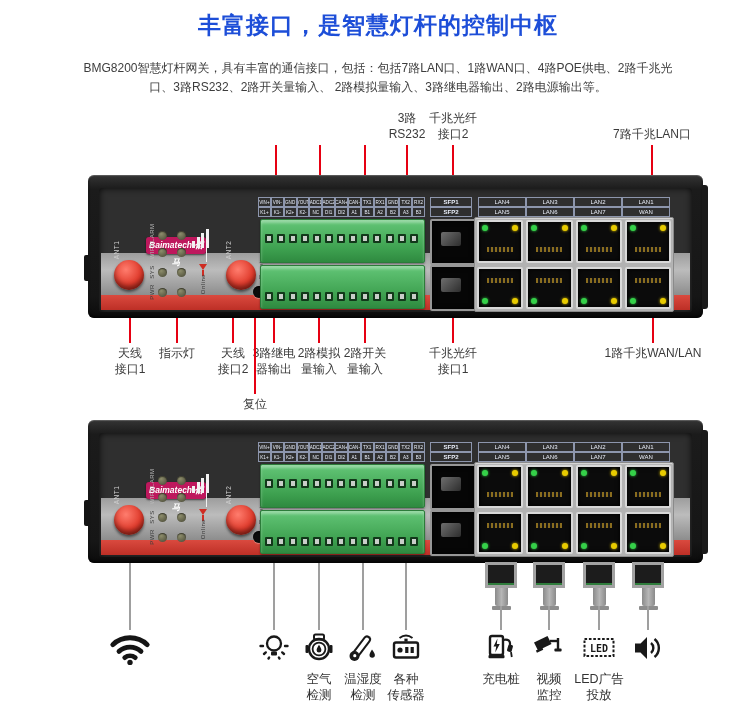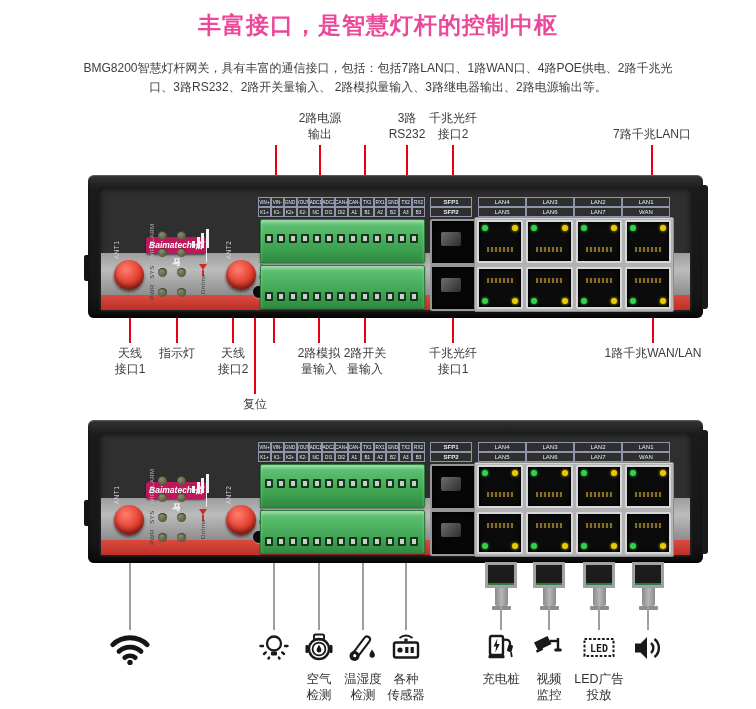--- a/index.html
+++ b/index.html
@@ -1,19 +1,19 @@
 <!DOCTYPE html>
 <html><head>
 <meta charset="utf-8">
 <style>
   html,body{margin:0;padding:0;background:#fff;}
   .page{position:relative;width:756px;height:709px;background:#ffffff;overflow:hidden;
         font-family:"Liberation Sans","DejaVu Sans",sans-serif;}
   .title{position:absolute;top:10px;left:0;width:100%;margin:0;text-align:center;
-         font-size:23px;font-weight:bold;color:#ec4899;letter-spacing:1px;}
+         font-size:23px;font-weight:bold;color:#1d4ed8;letter-spacing:1px;}
   .desc{position:absolute;top:59px;left:72px;width:612px;margin:0;text-align:center;
         font-size:12px;line-height:19px;color:#3d3d3d;}
   .diagram{position:absolute;inset:0;}
   .callout-label{position:absolute;white-space:pre-line;text-align:center;
                  font-size:12px;line-height:16px;color:#3a3a3a;}
   .vline{position:absolute;width:2px;}
   .red{background:#e60012;}
   .gray{background:#9f9f9f;width:1.5px;}
 
   
@@ -89,40 +89,40 @@
              line-height:16px;color:#333;}
 </style>
 </head>
 <body>
 
 <div class="page">
   <h1 class="title">丰富接口，是智慧灯杆的控制中枢</h1>
   <p class="desc">BMG8200智慧灯杆网关，具有丰富的通信接口，包括：包括7路LAN口、1路WAN口、4路POE供电、2路千兆光口、3路RS232、2路开关量输入、 2路模拟量输入、3路继电器输出、2路电源输出等。</p>
   <div class="diagram" id="diagram">
       <div class="vline red" style="left: 275px; top: 145px; height: 31px;"></div>
-      <div class="callout-label" style="left: 260px; top: 110px; width: 120px;">2路电源
-输出</div>
       <div class="vline red" style="left: 319px; top: 145px; height: 31px;"></div>
       <div class="vline red" style="left: 364px; top: 145px; height: 31px;"></div>
       <div class="callout-label" style="left: 347px; top: 110px; width: 120px;">3路
 RS232</div>
       <div class="vline red" style="left: 406px; top: 145px; height: 31px;"></div>
       <div class="callout-label" style="left: 393px; top: 110px; width: 120px;">千兆光纤
 接口2</div>
       <div class="vline red" style="left: 452px; top: 145px; height: 31px;"></div>
       <div class="callout-label" style="left: 592px; top: 126px; width: 120px;">7路千兆LAN口</div>
       <div class="vline red" style="left: 651px; top: 145px; height: 31px;"></div>
       <div class="callout-label" style="left: 68px; top: 345px; width: 124px;">天线
 接口1</div>
       <div class="vline red" style="left: 129px; top: 318px; height: 25px;"></div>
       <div class="callout-label" style="left: 115px; top: 345px; width: 124px;">指示灯</div>
       <div class="vline red" style="left: 176px; top: 318px; height: 25px;"></div>
       <div class="callout-label" style="left: 171px; top: 345px; width: 124px;">天线
 接口2</div>
       <div class="vline red" style="left: 232px; top: 318px; height: 25px;"></div>
+      <div class="callout-label" style="left: 212px; top: 345px; width: 124px;">3路继电
+器输出</div>
       <div class="vline red" style="left: 273px; top: 318px; height: 25px;"></div>
       <div class="callout-label" style="left: 257px; top: 345px; width: 124px;">2路模拟
 量输入</div>
       <div class="vline red" style="left: 318px; top: 318px; height: 25px;"></div>
       <div class="callout-label" style="left: 303px; top: 345px; width: 124px;">2路开关
 量输入</div>
       <div class="vline red" style="left: 364px; top: 318px; height: 25px;"></div>
       <div class="callout-label" style="left: 391px; top: 345px; width: 124px;">千兆光纤
 接口1</div>
       <div class="vline red" style="left: 452px; top: 318px; height: 25px;"></div>

